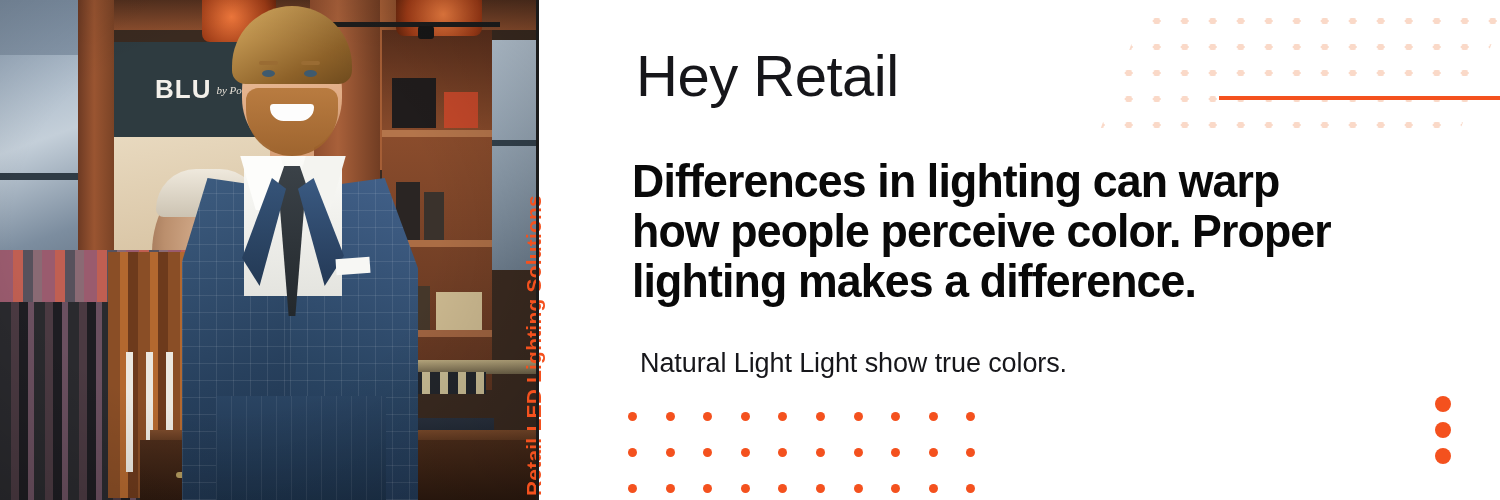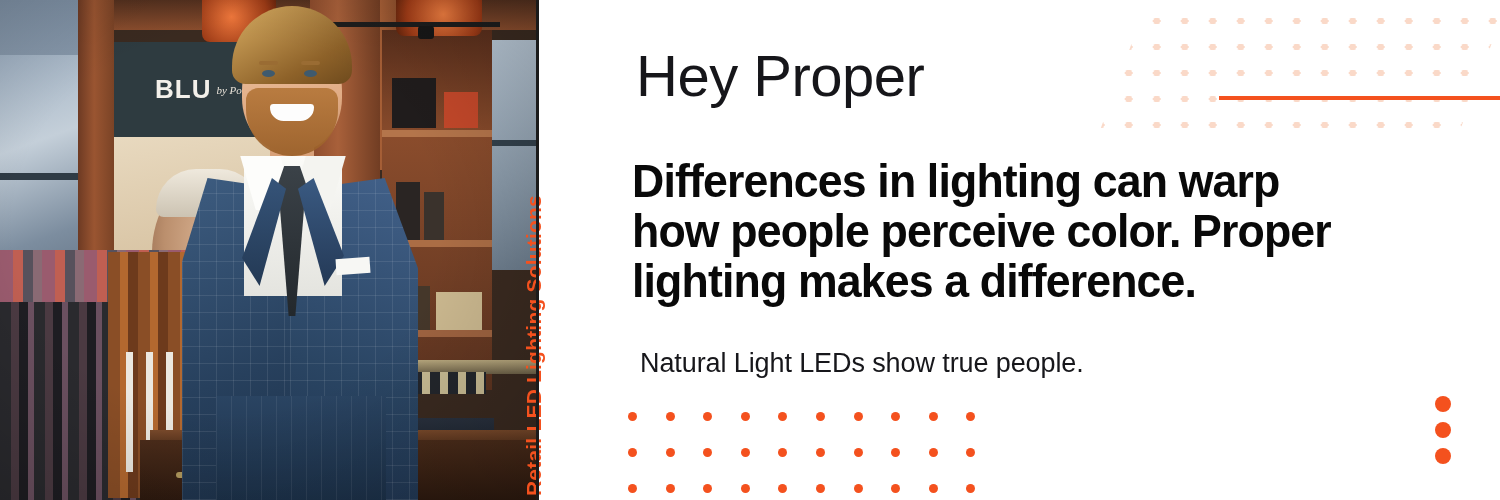--- a/index.html
+++ b/index.html
@@ -341,29 +341,29 @@
     <span>Retail LED Lighting Solutions</span>
   </div>
 
   <div class="content">
 
     <div class="palefield">
       <div class="inner"></div>
     </div>
     <div class="orange-rule"></div>
 
-    <div class="eyebrow">Hey Proper</div>
+    <div class="eyebrow">Hey Retail</div>
 
     <div class="headline">
       <div>Differences in lighting can warp</div>
       <div>how people perceive color. Proper</div>
       <div>lighting makes a difference.</div>
     </div>
 
-    <div class="subline">Natural Light LEDs show true people.</div>
+    <div class="subline">Natural Light Light show true colors.</div>
 
     <div class="dotgrid">
         <i></i>
         <i></i>
         <i></i>
         <i></i>
         <i></i>
         <i></i>
         <i></i>
         <i></i>

